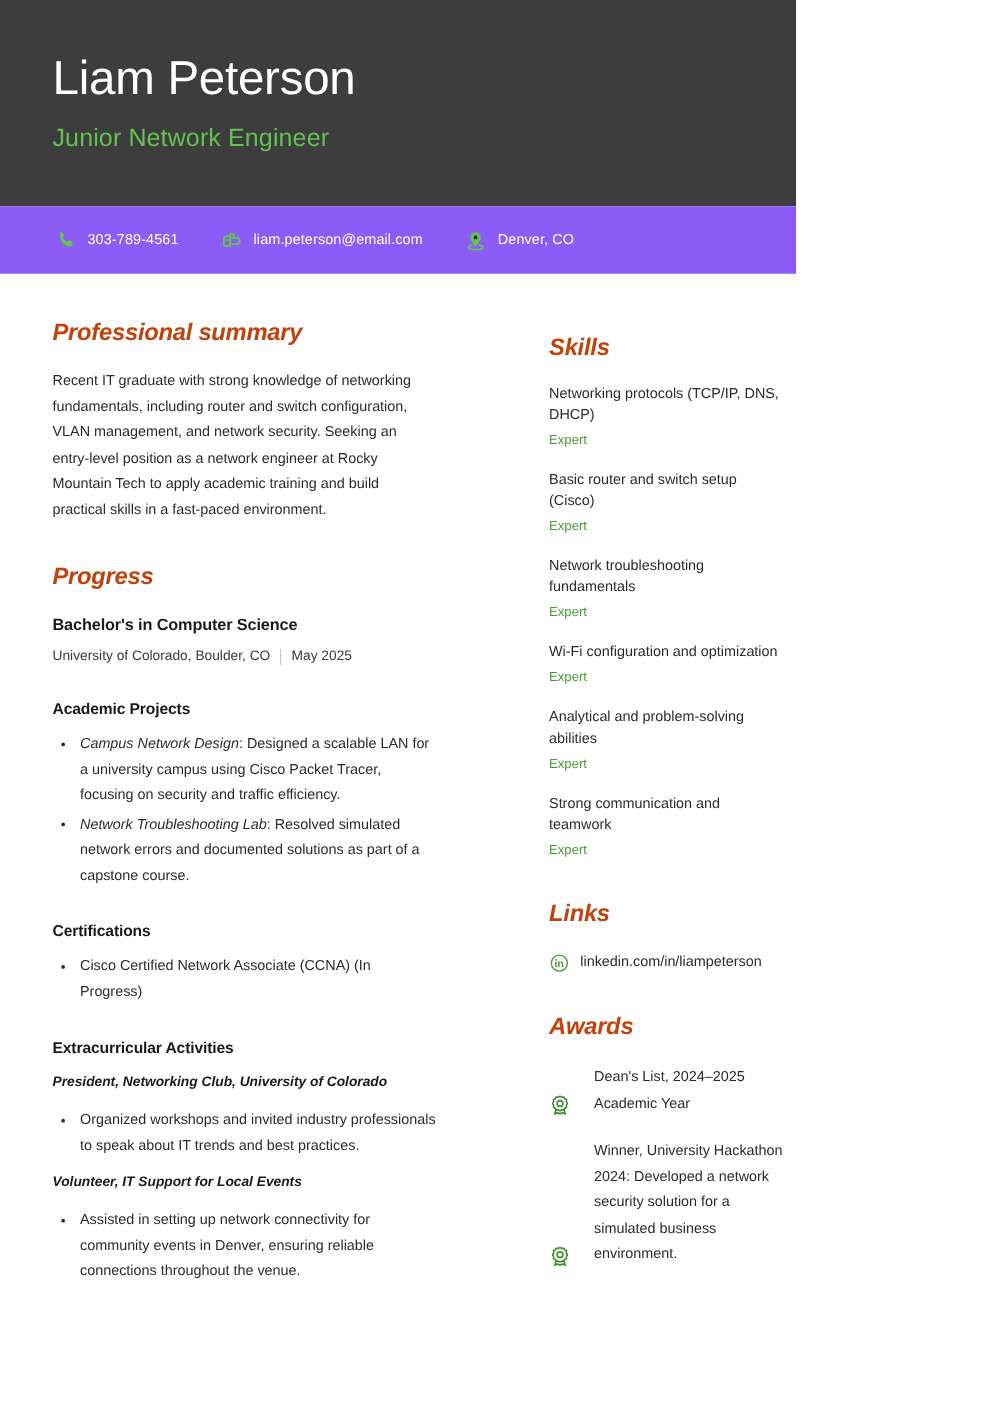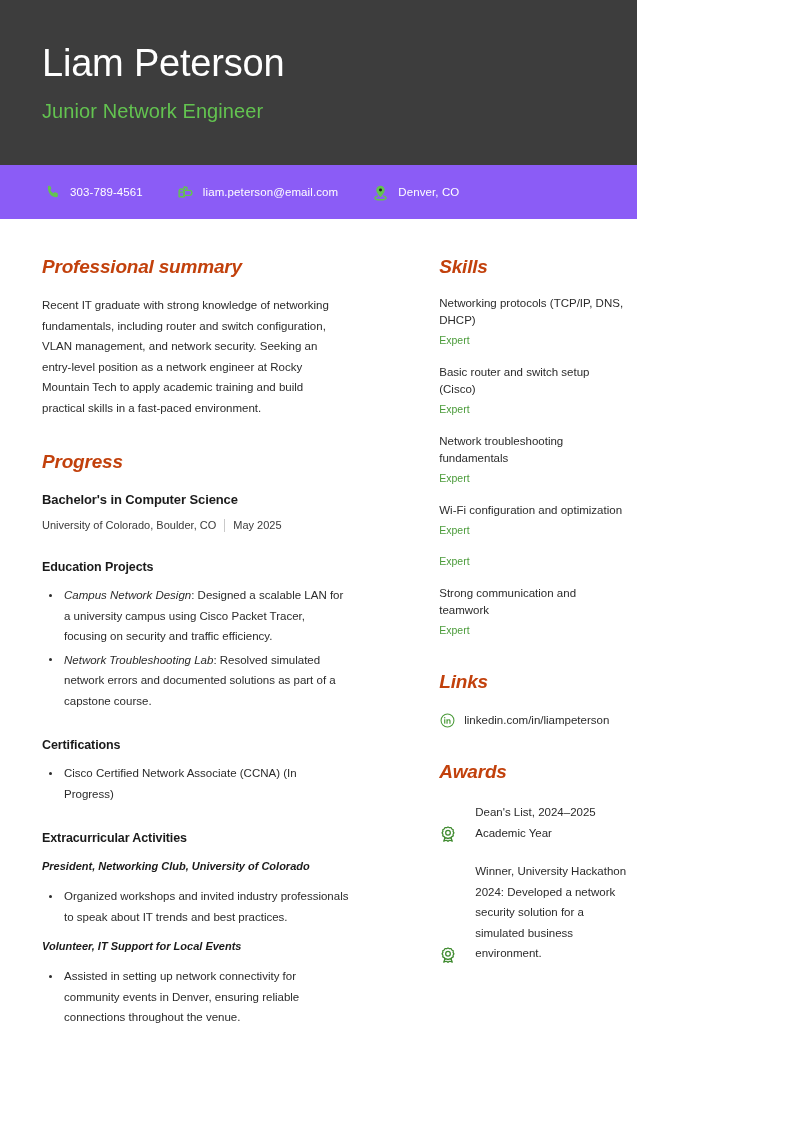--- a/index.html
+++ b/index.html
@@ -79,20 +79,21 @@
   }
   .col-left {
     width: 468px;
     padding-left: 42px;
     padding-right: 18px;
   }
   .col-right {
     width: 332px;
     padding-left: 72px;
     padding-right: 8px;
+    margin-top: 12px;
   }
 
   .section-heading {
     color: #c2410c;
     font-size: 19px;
     font-style: italic;
     font-weight: 700;
     line-height: 24px;
     letter-spacing: -0.2px;
   }
@@ -287,21 +288,21 @@
 
       <div class="section-heading">Progress</div>
 
       <div class="entry-title">Bachelor's in Computer Science</div>
       <div class="entry-sub">
         <span>University of Colorado, Boulder, CO</span>
         <span class="divider"></span>
         <span>May 2025</span>
       </div>
 
-      <div class="sub-heading">Education Projects</div>
+      <div class="sub-heading">Academic Projects</div>
       <ul class="bullets">
         <li>
           <em>Campus Network Design</em><span>: Designed a scalable LAN for a university campus using Cisco Packet Tracer, focusing on security and traffic efficiency.</span>
         </li>
         <li>
           <em>Network Troubleshooting Lab</em><span>: Resolved simulated network errors and documented solutions as part of a capstone course.</span>
         </li>
       </ul>
 
       <div class="sub-heading">Certifications</div>
@@ -337,20 +338,21 @@
       </div>
       <div class="skill-item">
         <div class="skill-name">Network troubleshooting fundamentals</div>
         <div class="skill-level">Expert</div>
       </div>
       <div class="skill-item">
         <div class="skill-name">Wi-Fi configuration and optimization</div>
         <div class="skill-level">Expert</div>
       </div>
       <div class="skill-item">
+        <div class="skill-name">Analytical and problem-solving abilities</div>
         <div class="skill-level">Expert</div>
       </div>
       <div class="skill-item">
         <div class="skill-name">Strong communication and teamwork</div>
         <div class="skill-level">Expert</div>
       </div>
 
       <div class="block-gap-lg"></div>
 
       <div class="section-heading">Links</div>

